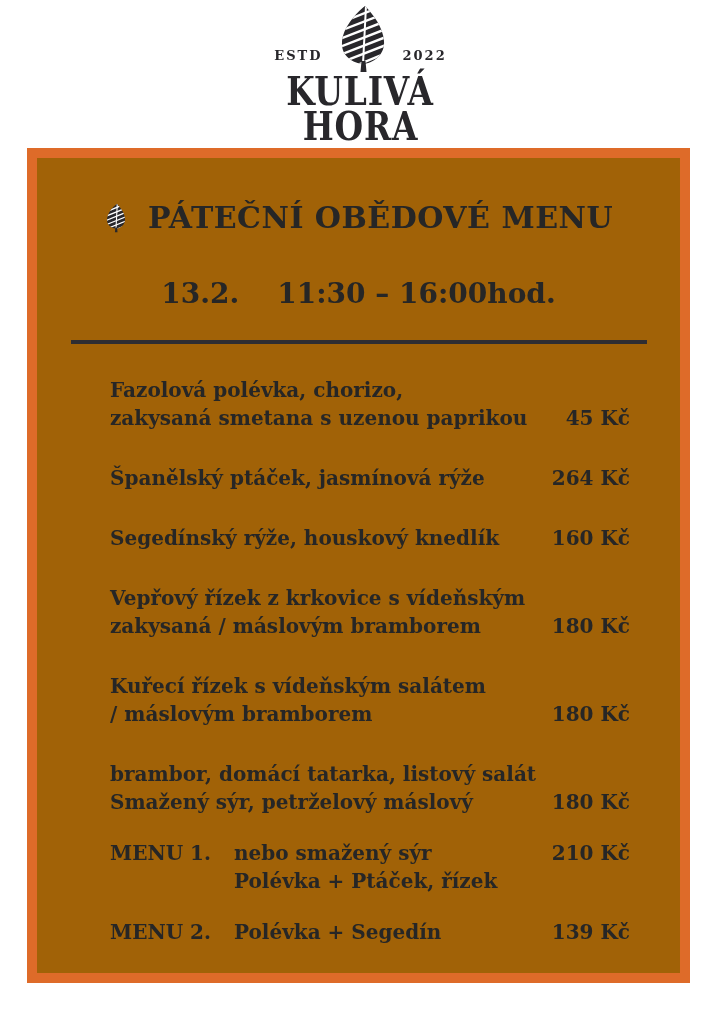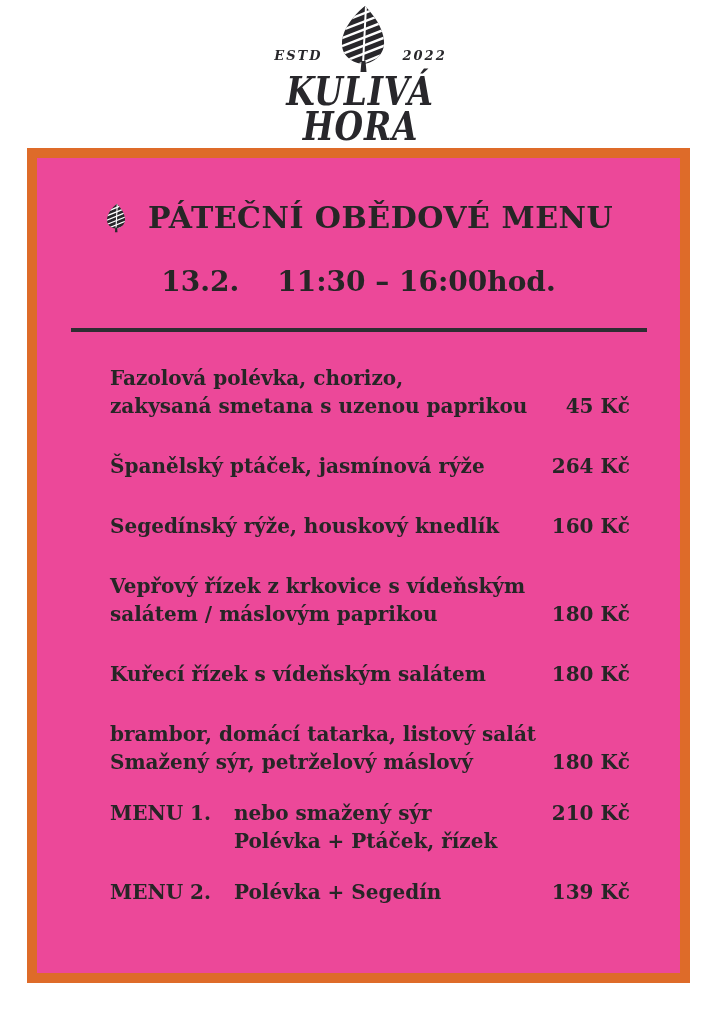--- a/index.html
+++ b/index.html
@@ -19,21 +19,20 @@
   
   .logo {
     position: absolute;
     top: 6px;
     left: 0;
     width: 100%;
     display: flex;
     flex-direction: column;
     align-items: center;
     color: #28272b;
-    font-style: italic;
   }
   .logo-top {
     display: flex;
     align-items: flex-end;
     gap: 12px;
   }
   .logo-estd, .logo-year {
     font-size: 13px;
     font-weight: bold;
     letter-spacing: 2px;
@@ -53,40 +52,40 @@
 
   
   .frame {
     position: absolute;
     left: 27px;
     top: 148px;
     width: 663px;
     height: 835px;
     border: 10px solid #de6b29;
     box-sizing: border-box;
-    background: #ec4899;
+    background: #a16207;
   }
 
   
   .title-row {
     margin-top: 42px;
     display: flex;
     justify-content: center;
     align-items: center;
     gap: 20px;
   }
   .title-leaf svg { display: block; }
   .page-title {
     font-size: 30px;
     font-weight: bold;
     letter-spacing: 0.5px;
     white-space: nowrap;
   }
   .date-row {
-    margin-top: 30px;
+    margin-top: 42px;
     display: flex;
     justify-content: center;
     gap: 38px;
     font-size: 28px;
     font-weight: bold;
   }
   .divider {
     width: 576px;
     height: 4px;
     background: #2e2d32;
@@ -219,28 +218,29 @@
     <div class="item">
       <div class="item-lines">
         <div class="line">Segedínský rýže, houskový knedlík</div>
       </div>
       <div class="price">160 Kč</div>
     </div>
 
     <div class="item">
       <div class="item-lines">
         <div class="line">Vepřový řízek z krkovice s vídeňským</div>
-        <div class="line">salátem / máslovým paprikou</div>
+        <div class="line">zakysaná / máslovým bramborem</div>
       </div>
       <div class="price">180 Kč</div>
     </div>
 
     <div class="item">
       <div class="item-lines">
         <div class="line">Kuřecí řízek s vídeňským salátem</div>
+        <div class="line">/ máslovým bramborem</div>
       </div>
       <div class="price">180 Kč</div>
     </div>
 
     <div class="item">
       <div class="item-lines">
         <div class="line">brambor, domácí tatarka, listový salát</div>
         <div class="line">Smažený sýr, petrželový máslový</div>
       </div>
       <div class="price">180 Kč</div>

